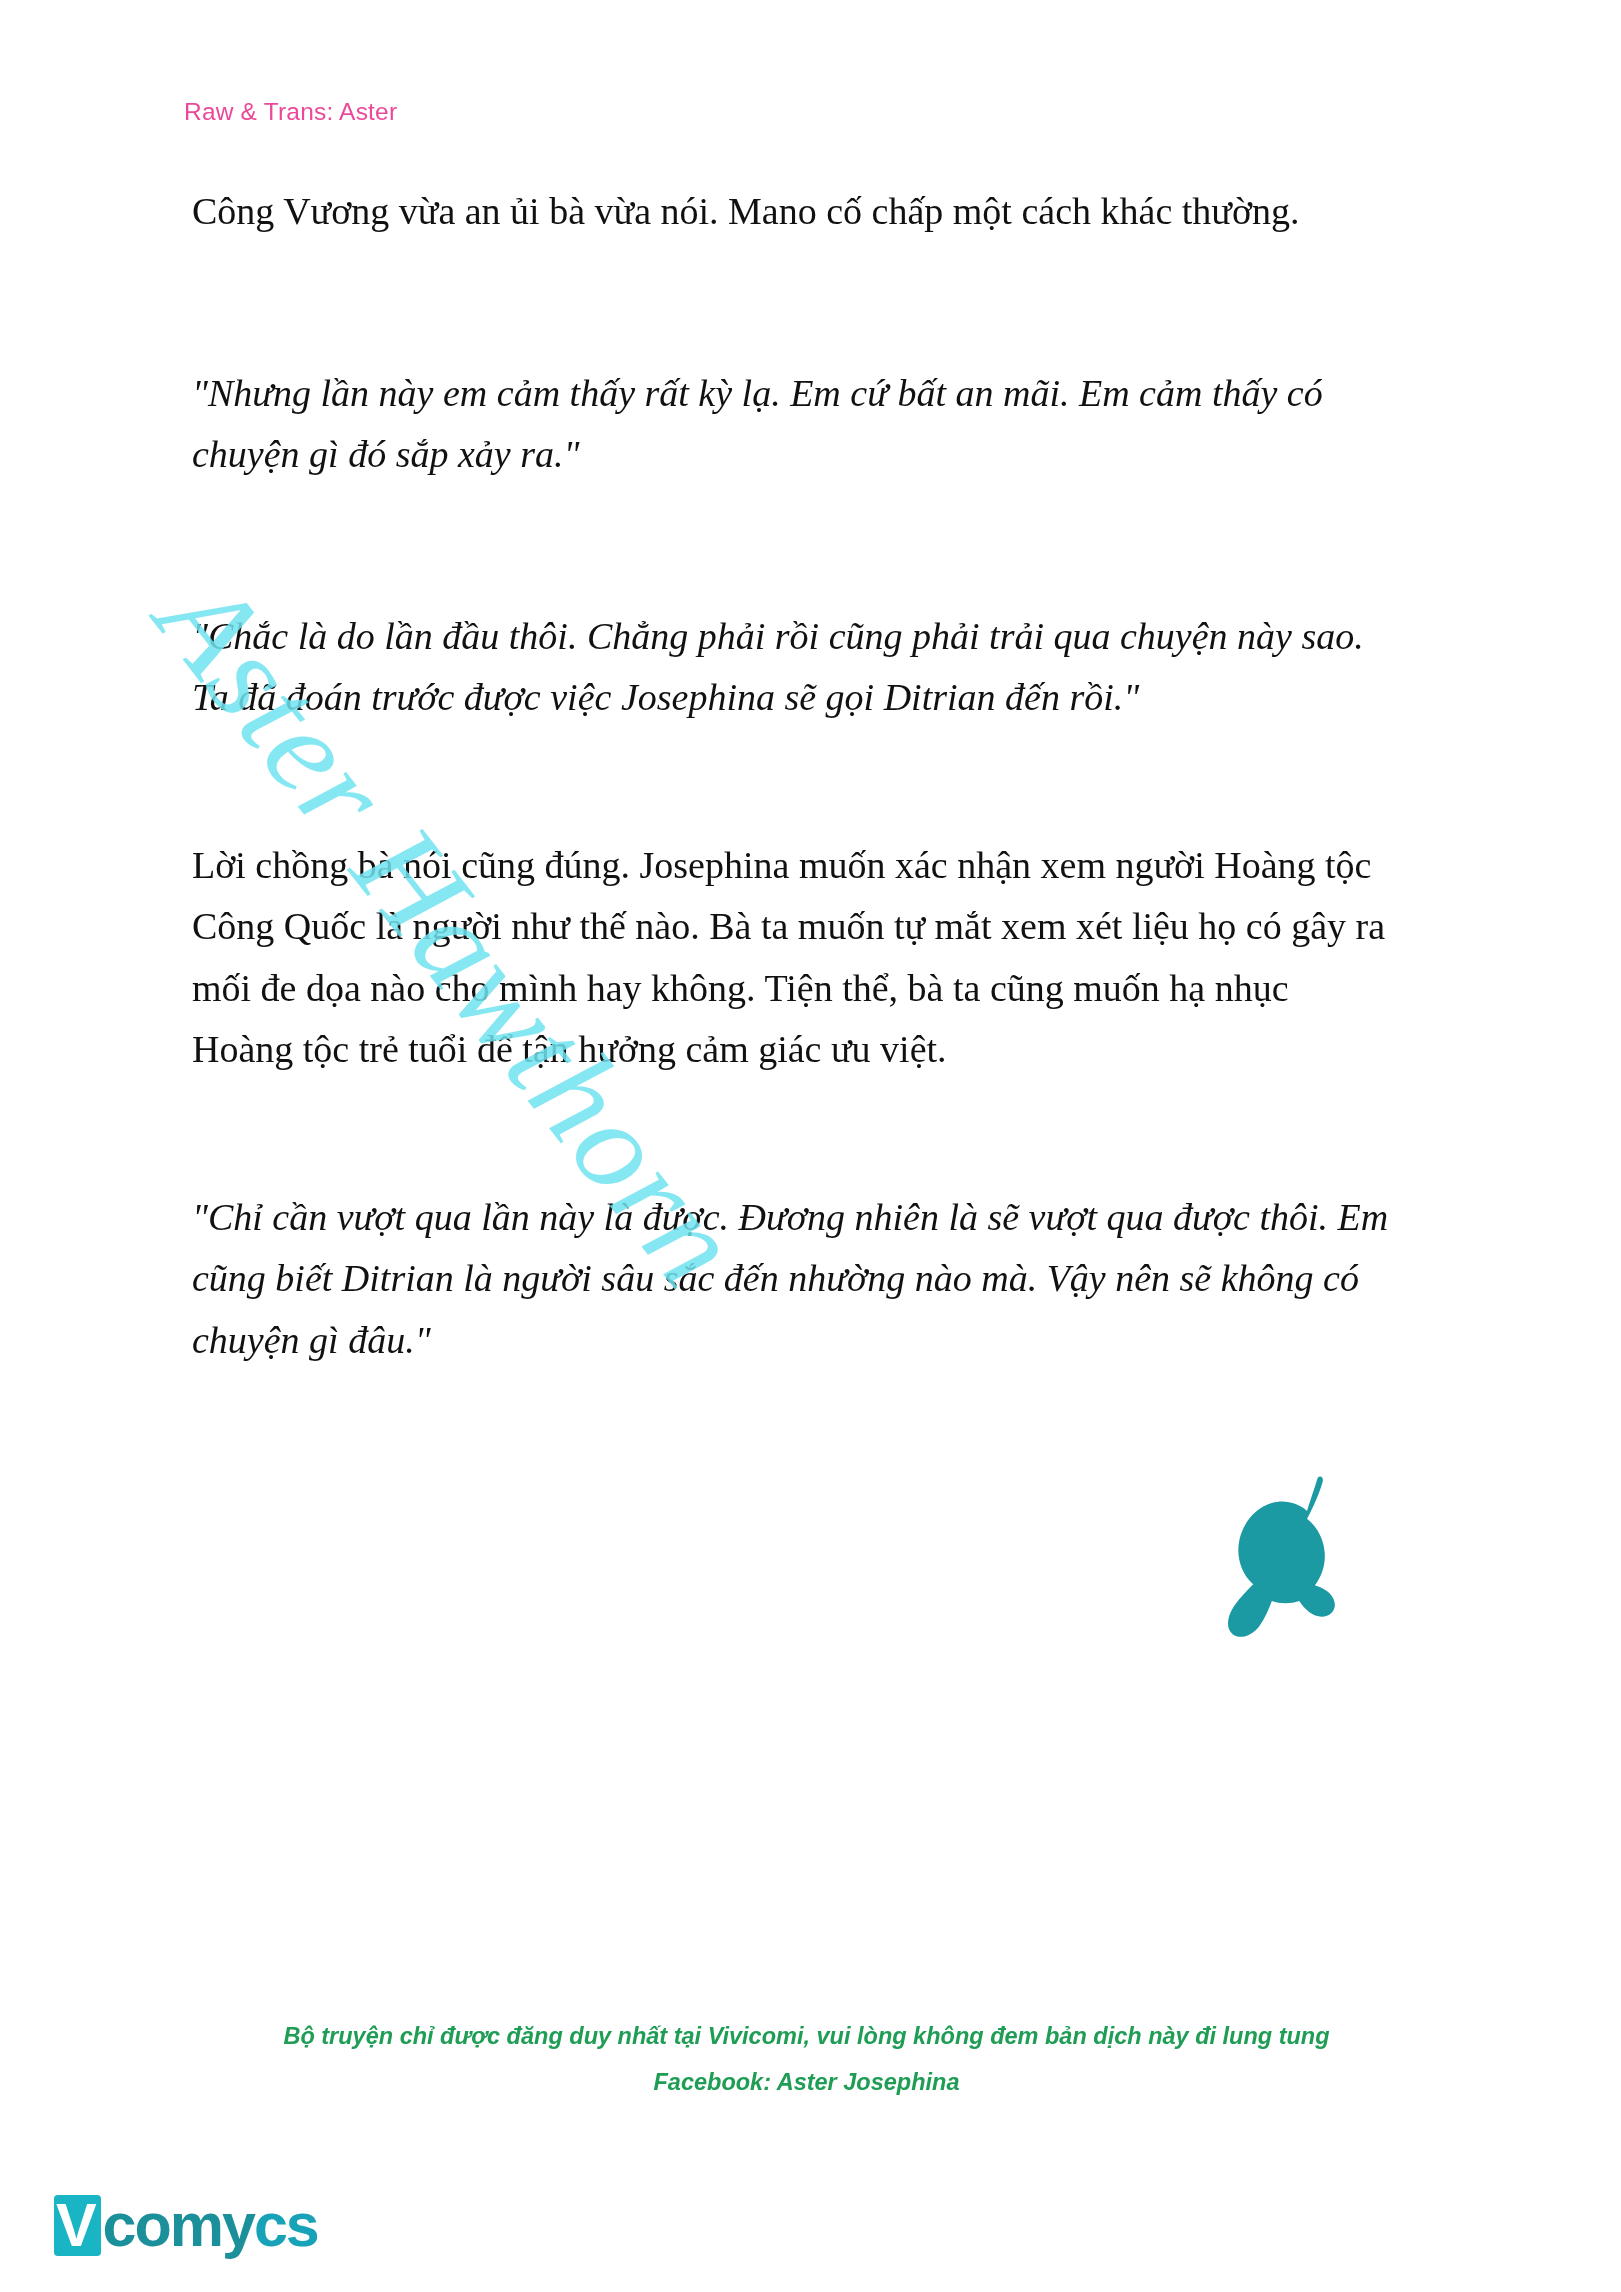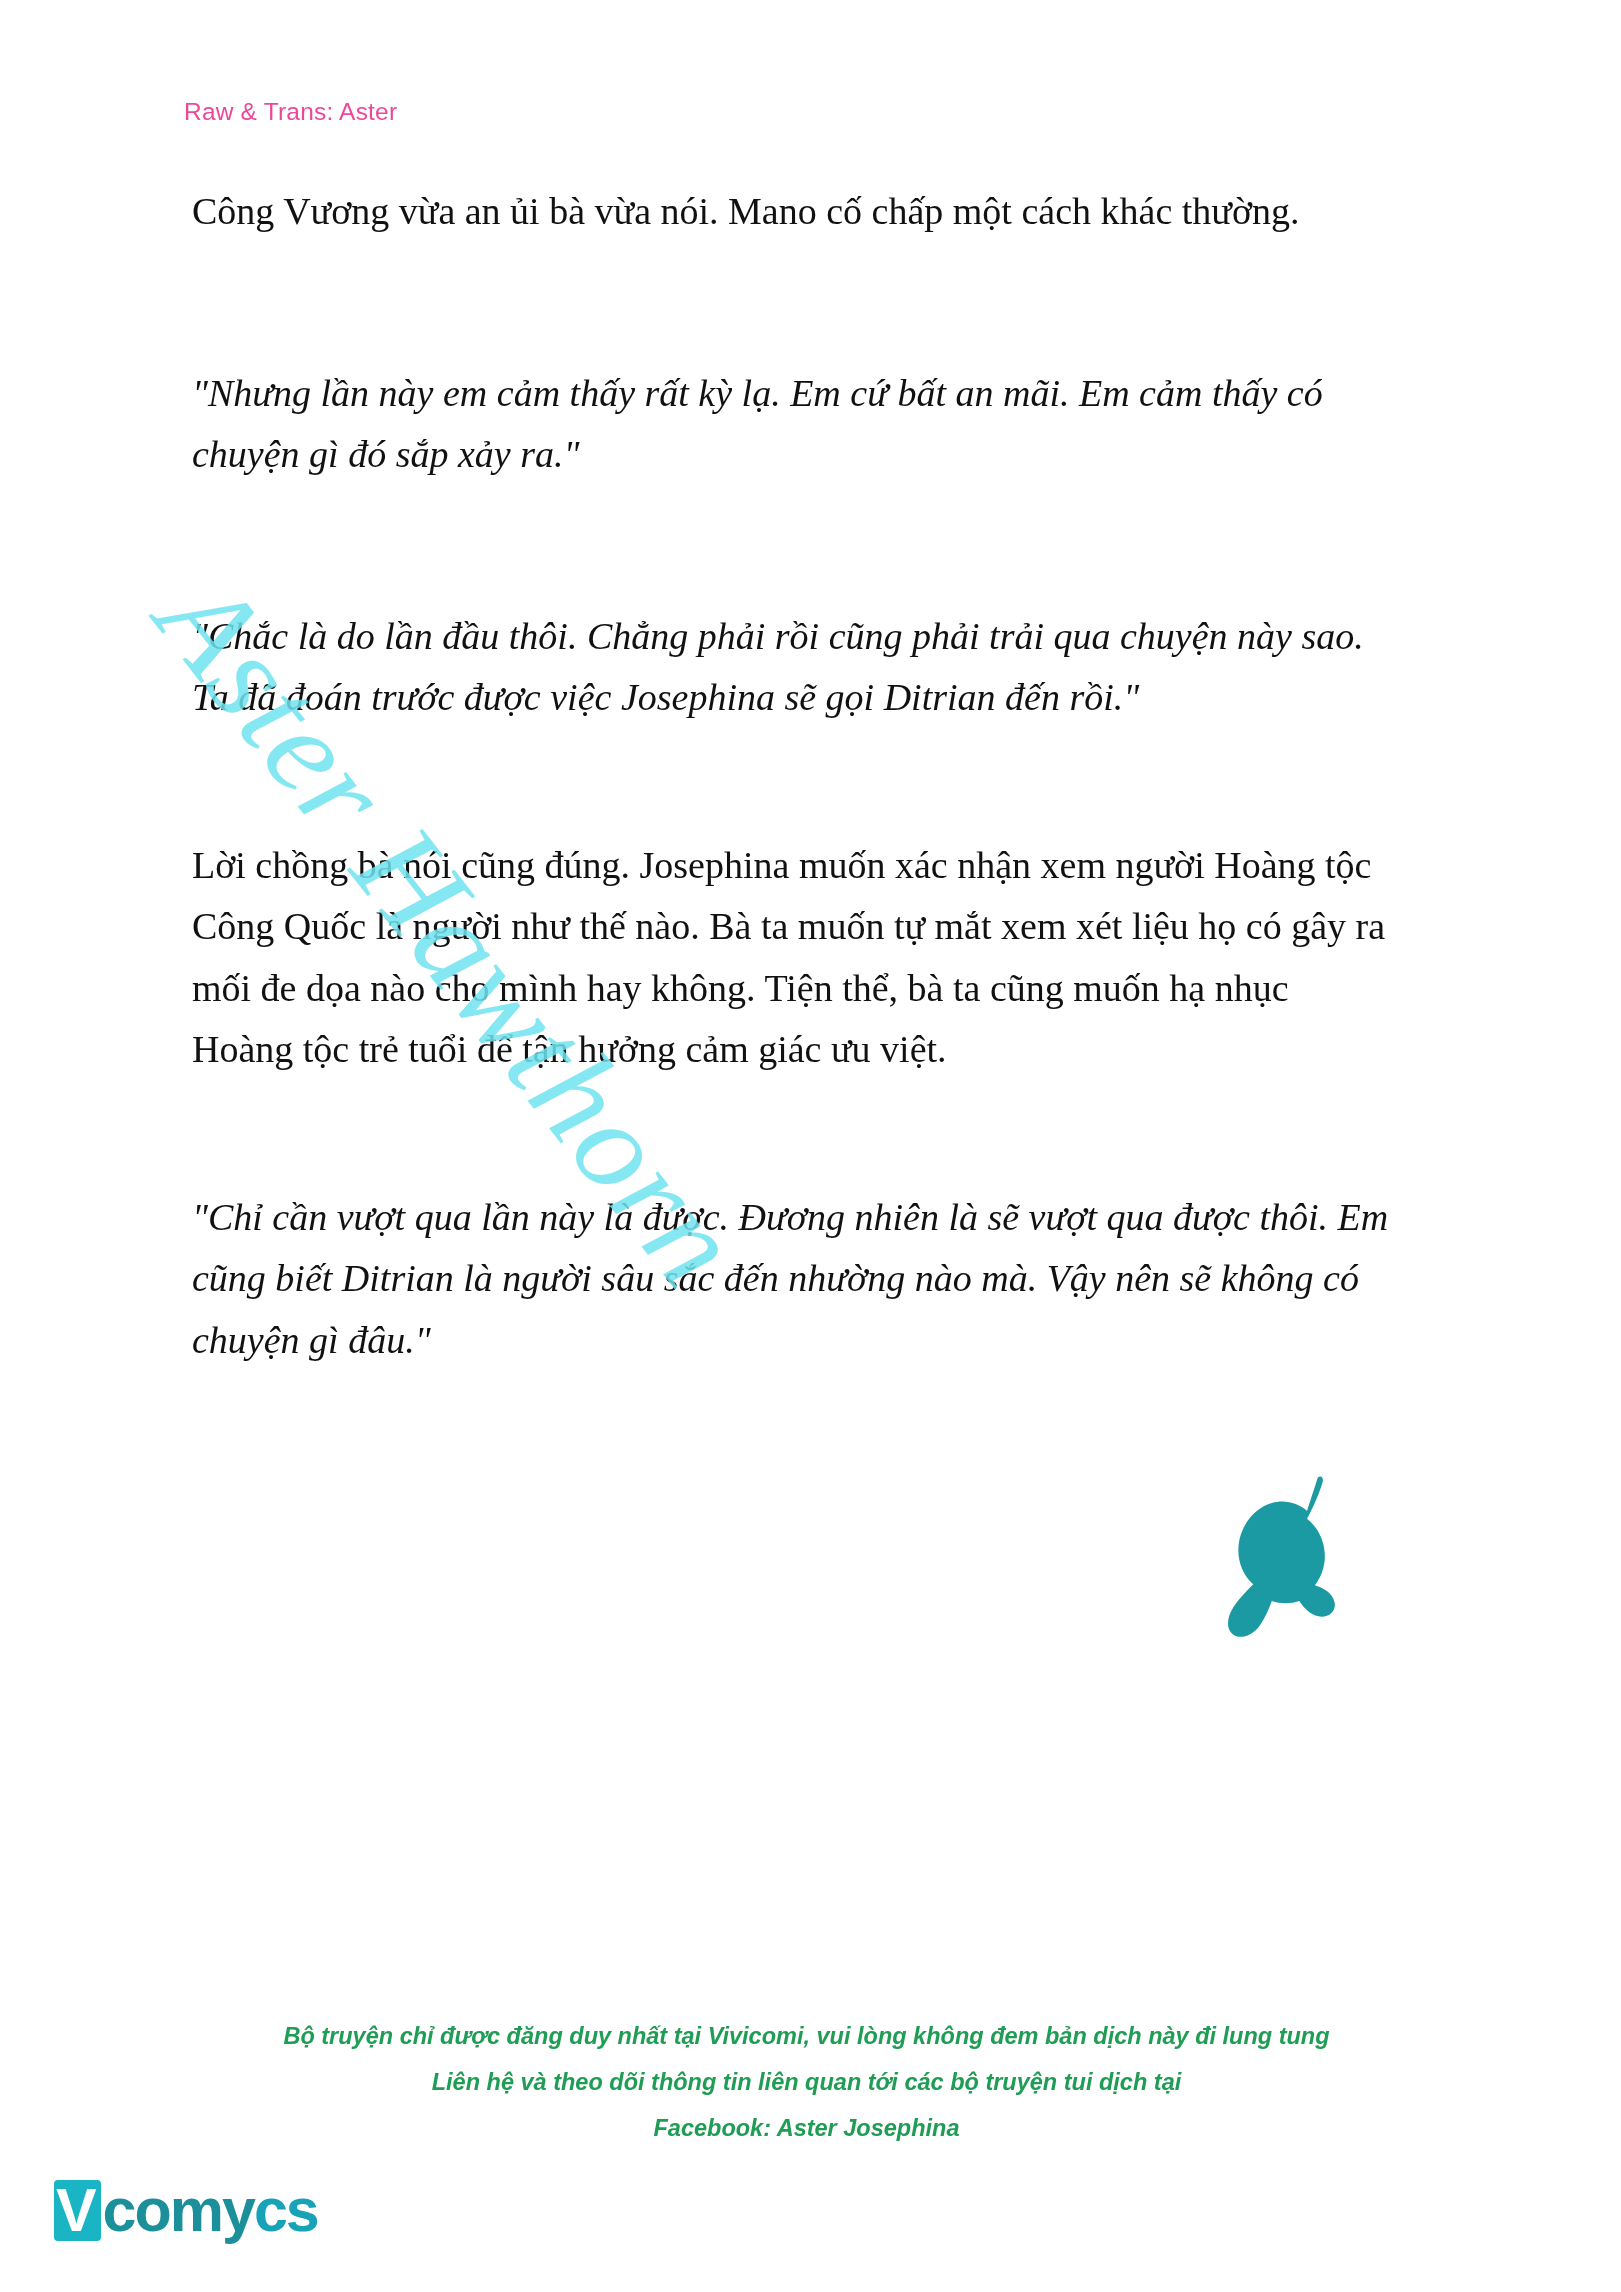--- a/index.html
+++ b/index.html
@@ -87,21 +87,21 @@
     line-height: 1.95;
   }
   .footer-note div { white-space: nowrap; }
 
   .logo {
     position: absolute;
     left: 54px;
     bottom: 37px;
     height: 76px;
     display: flex;
-    align-items: flex-start;
+    align-items: flex-end;
   }
   .logo-text {
     font-family: "Liberation Sans", sans-serif;
     font-weight: bold;
     font-size: 61px;
     color: #1b8f9a;
     letter-spacing: -2px;
     line-height: 1;
     position: relative;
   }
@@ -144,21 +144,20 @@
                C66 99 72 116 84 127 C78 133 70 141 64 150 C57 161 56 172 63 178
                C71 184 83 179 90 170 C96 162 100 152 103 144 C112 147 122 147 131 144
                C137 153 145 160 154 160 C163 160 169 153 167 145 C165 136 156 131 147 128
                C154 119 158 107 157 95 C156 80 149 68 139 60 C146 47 152 33 155 22
                C156 18 153 15 150 18 Z" fill="#1b9aa3"></path>
     </svg>
   </div>
 
   <div class="footer-note">
     <div>Bộ truyện chỉ được đăng duy nhất tại Vivicomi, vui lòng không đem bản dịch này đi lung tung</div>
-    <div>Liên hệ và theo dõi thông tin liên quan tới các bộ truyện tui dịch tại</div>
     <div>Facebook: Aster Josephina</div>
   </div>
 
   <div class="logo">
     <div class="logo-text">
       <span class="logo-v">V</span><span>comy</span><span class="logo-sub">cs</span>
     </div>
   </div>
 
 </div>

